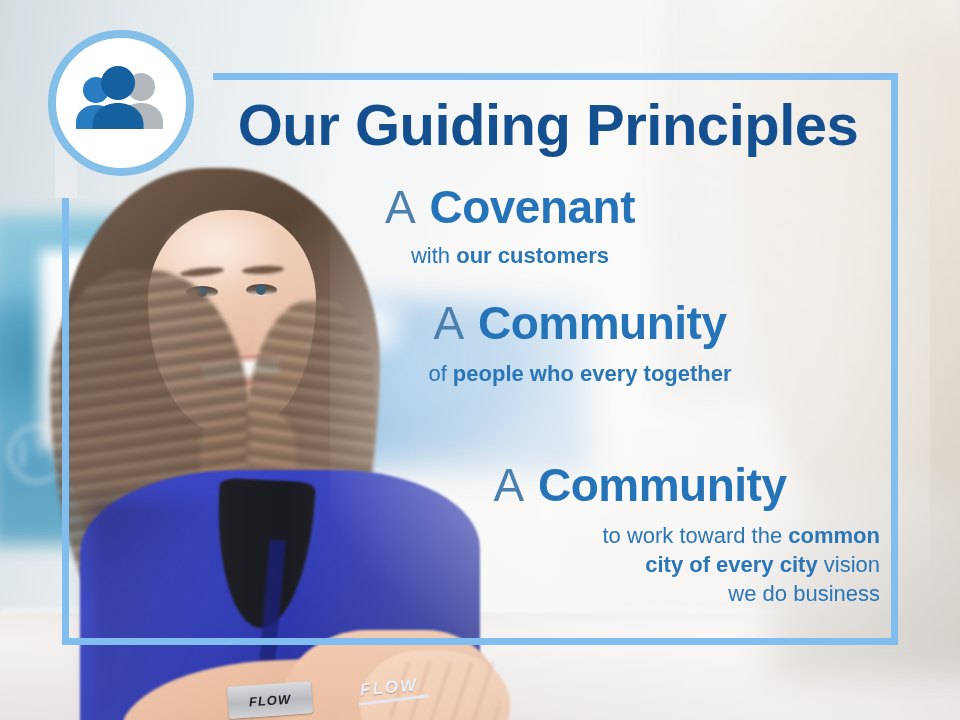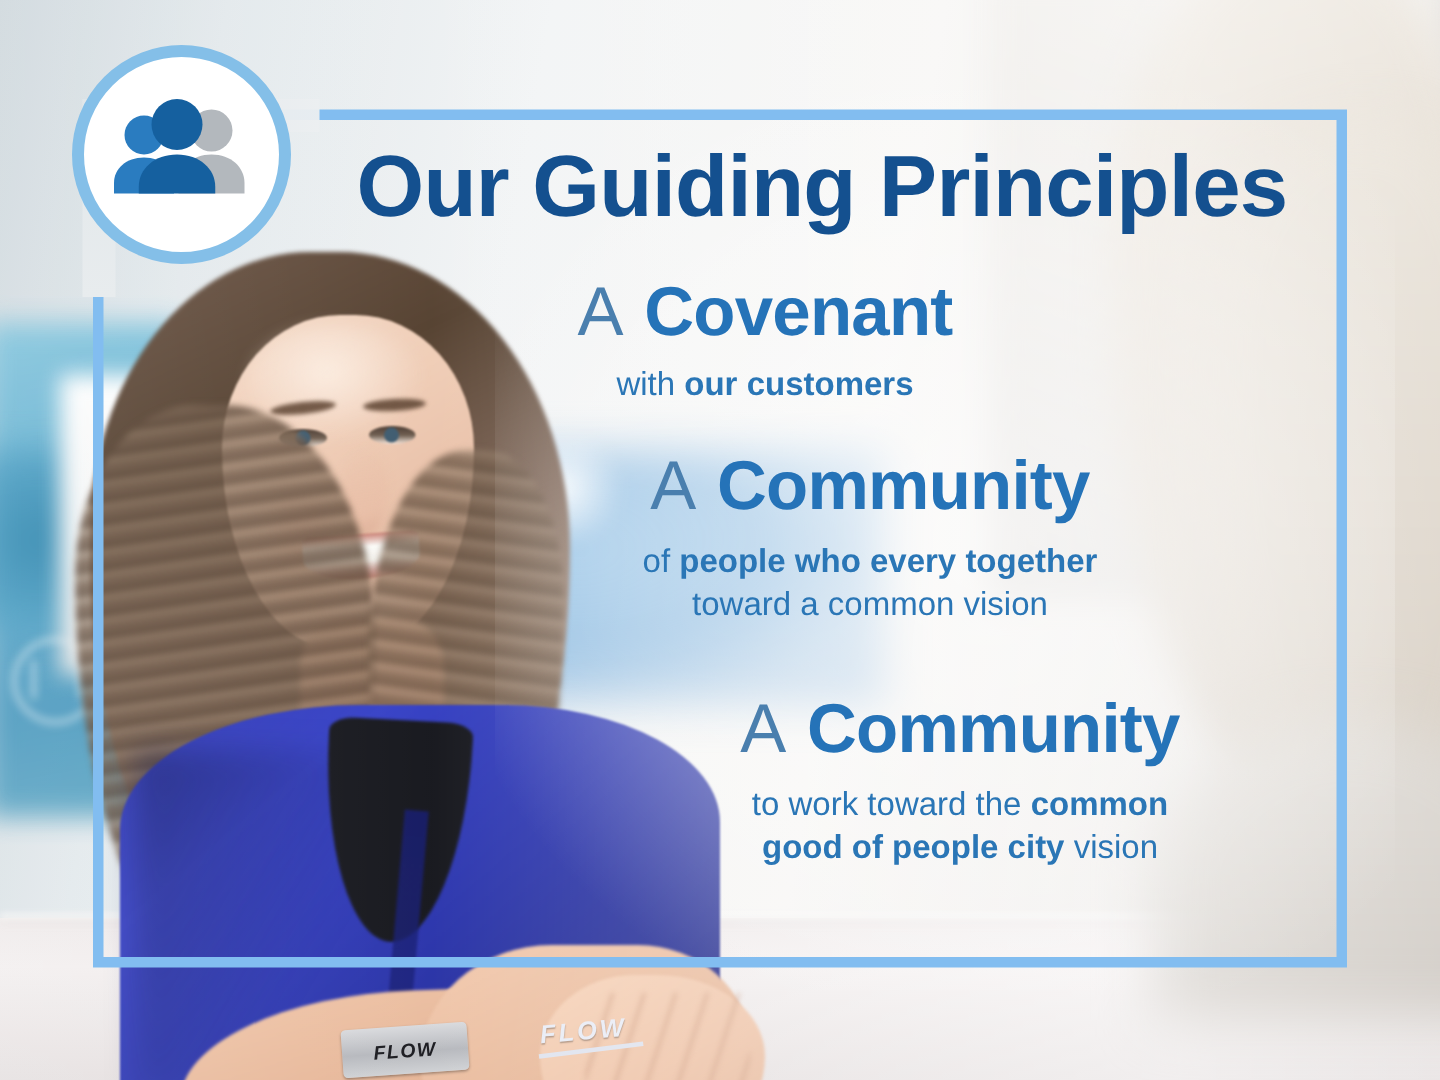--- a/index.html
+++ b/index.html
@@ -531,21 +531,21 @@
     margin-top: 7px;
   }
   .p-sub b { font-weight: bold; }
 
   #principle-1 { left: 300px; top: 184px; width: 420px; }
   #principle-2 { left: 345px; top: 300px; width: 470px; }
   #principle-3 { left: 400px; top: 462px; width: 480px; }
 
   #principle-1 .p-sub { margin-top: 9px; }
   #principle-2 .p-sub { margin-top: 11px; }
-  #principle-3 .p-sub { margin-top: 11px; }
+  #principle-3 .p-sub { margin-top: 11px; text-align: right; }
 </style>
 </head>
 <body>
 
 <div id="poster">
 
   <div class="photo">
     <div class="bg-base"></div>
     <div class="bg-window"></div>
     <div class="bg-banner"></div>
@@ -625,25 +625,25 @@
         <span class="word">Covenant</span>
       </div>
       <div class="p-sub"><span>with </span><b>our customers</b></div>
     </div>
 
     <div class="principle" id="principle-2">
       <div class="p-head">
         <span class="article">A</span>
         <span class="word">Community</span>
       </div>
-      <div class="p-sub"><span>of </span><b>people who every together</b><br><span>toward a common vision</span></div>
+      <div class="p-sub"><span>of </span><b>people who every together</b><br></div>
     </div>
 
     <div class="principle" id="principle-3">
       <div class="p-head">
         <span class="article">A</span>
         <span class="word">Community</span>
       </div>
-      <div class="p-sub"><span>to work toward the </span><b>common</b><br><b>good of people city</b><span> vision</span><br></div>
+      <div class="p-sub"><span>to work toward the </span><b>common</b><br><b>city of every city</b><span> vision</span><br><span>we do business</span></div>
     </div>
 
   </div>
 </div>
 
 </body></html>

